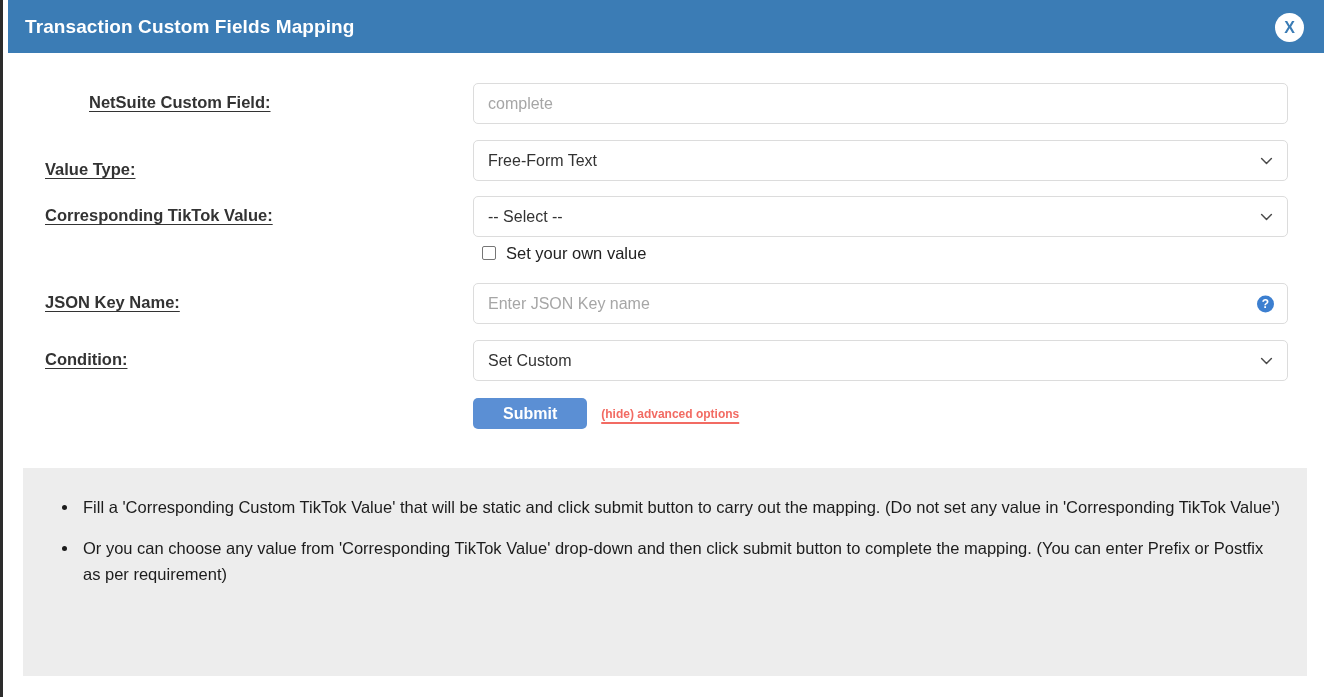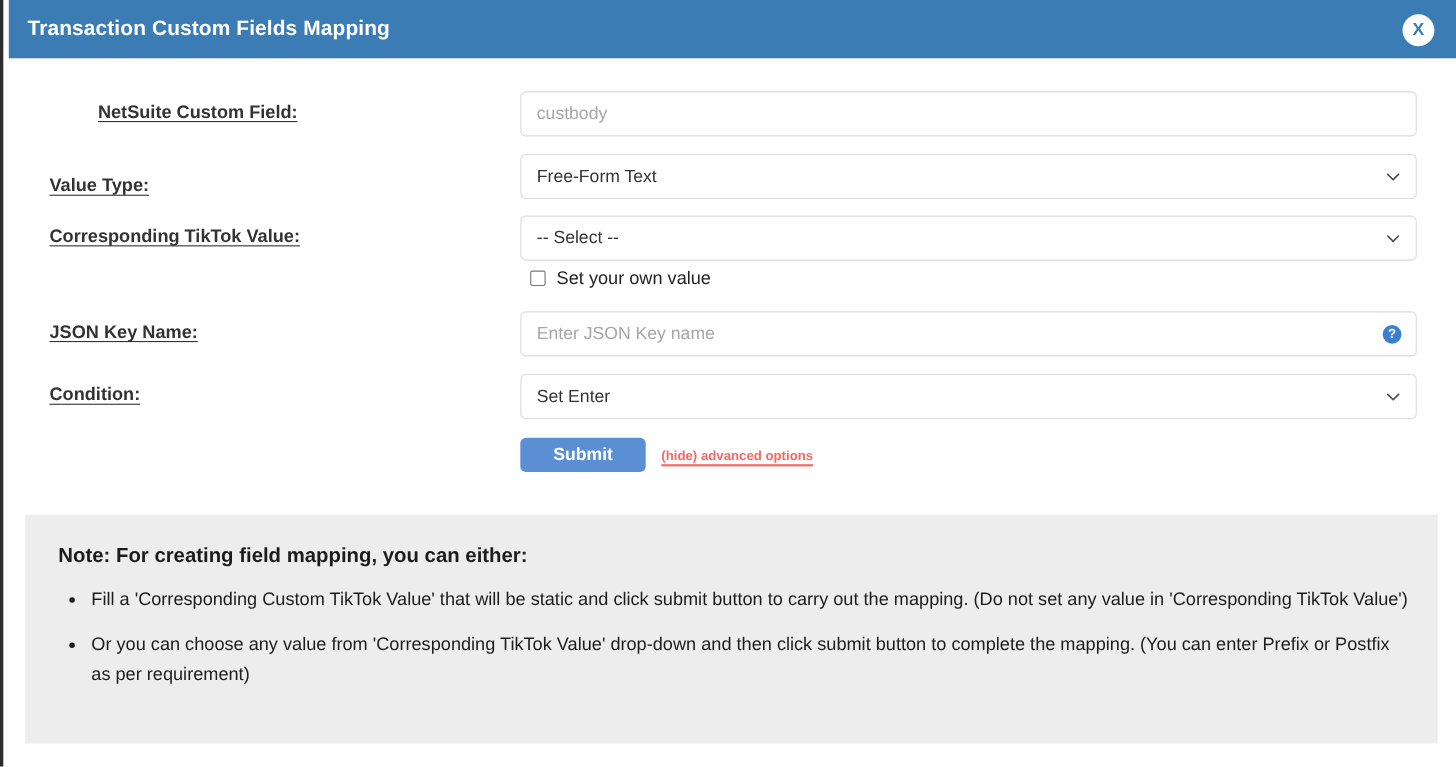--- a/index.html
+++ b/index.html
@@ -230,21 +230,21 @@
     <div class="modal-title">Transaction Custom Fields Mapping</div>
     <button class="close-btn">
       <span>X</span>
     </button>
   </div>
 
   <div class="form-body">
 
     <div class="form-label" style="left:42px; top:40px;margin-left:44px;">NetSuite Custom Field:</div>
     <div class="field-box" style="top:30px;">
-      <span class="field-text placeholder">custbody</span>
+      <span class="field-text placeholder">complete</span>
     </div>
 
     <div class="form-label" style="left:42px; top:107px;">Value Type:</div>
     <div class="field-box has-chevron" style="top:87px;">
       <span class="field-text">Free-Form Text</span>
       <svg class="chevron" viewBox="0 0 16 16">
         <path d="M2 5 L8 11 L14 5" fill="none" stroke="#4a4a4a" stroke-width="1.8" stroke-linecap="round" stroke-linejoin="round"></path>
       </svg>
     </div>
 
@@ -262,34 +262,33 @@
     </div>
 
     <div class="form-label" style="left:42px; top:240px;">JSON Key Name:</div>
     <div class="field-box" style="top:230px;">
       <span class="field-text placeholder">Enter JSON Key name</span>
       <span class="help-icon">?</span>
     </div>
 
     <div class="form-label" style="left:42px; top:297px;">Condition:</div>
     <div class="field-box has-chevron" style="top:287px;">
-      <span class="field-text">Set Enter</span>
+      <span class="field-text">Set Custom</span>
       <svg class="chevron" viewBox="0 0 16 16">
         <path d="M2 5 L8 11 L14 5" fill="none" stroke="#4a4a4a" stroke-width="1.8" stroke-linecap="round" stroke-linejoin="round"></path>
       </svg>
     </div>
 
     <div class="submit-row">
       <button class="submit-btn">Submit</button>
       <a class="adv-link">(hide) advanced options</a>
     </div>
 
   </div>
 
   <div class="note-panel">
-    <div class="note-title">Note: For creating field mapping, you can either:</div>
     <ul class="note-list">
       <li>Fill a 'Corresponding Custom TikTok Value' that will be static and click submit button to carry out the mapping. (Do not set any value in 'Corresponding TikTok Value')</li>
       <li>Or you can choose any value from 'Corresponding TikTok Value' drop-down and then click submit button to complete the mapping. (You can enter Prefix or Postfix as per requirement)</li>
     </ul>
   </div>
 
 </div>
 
 </body></html>

